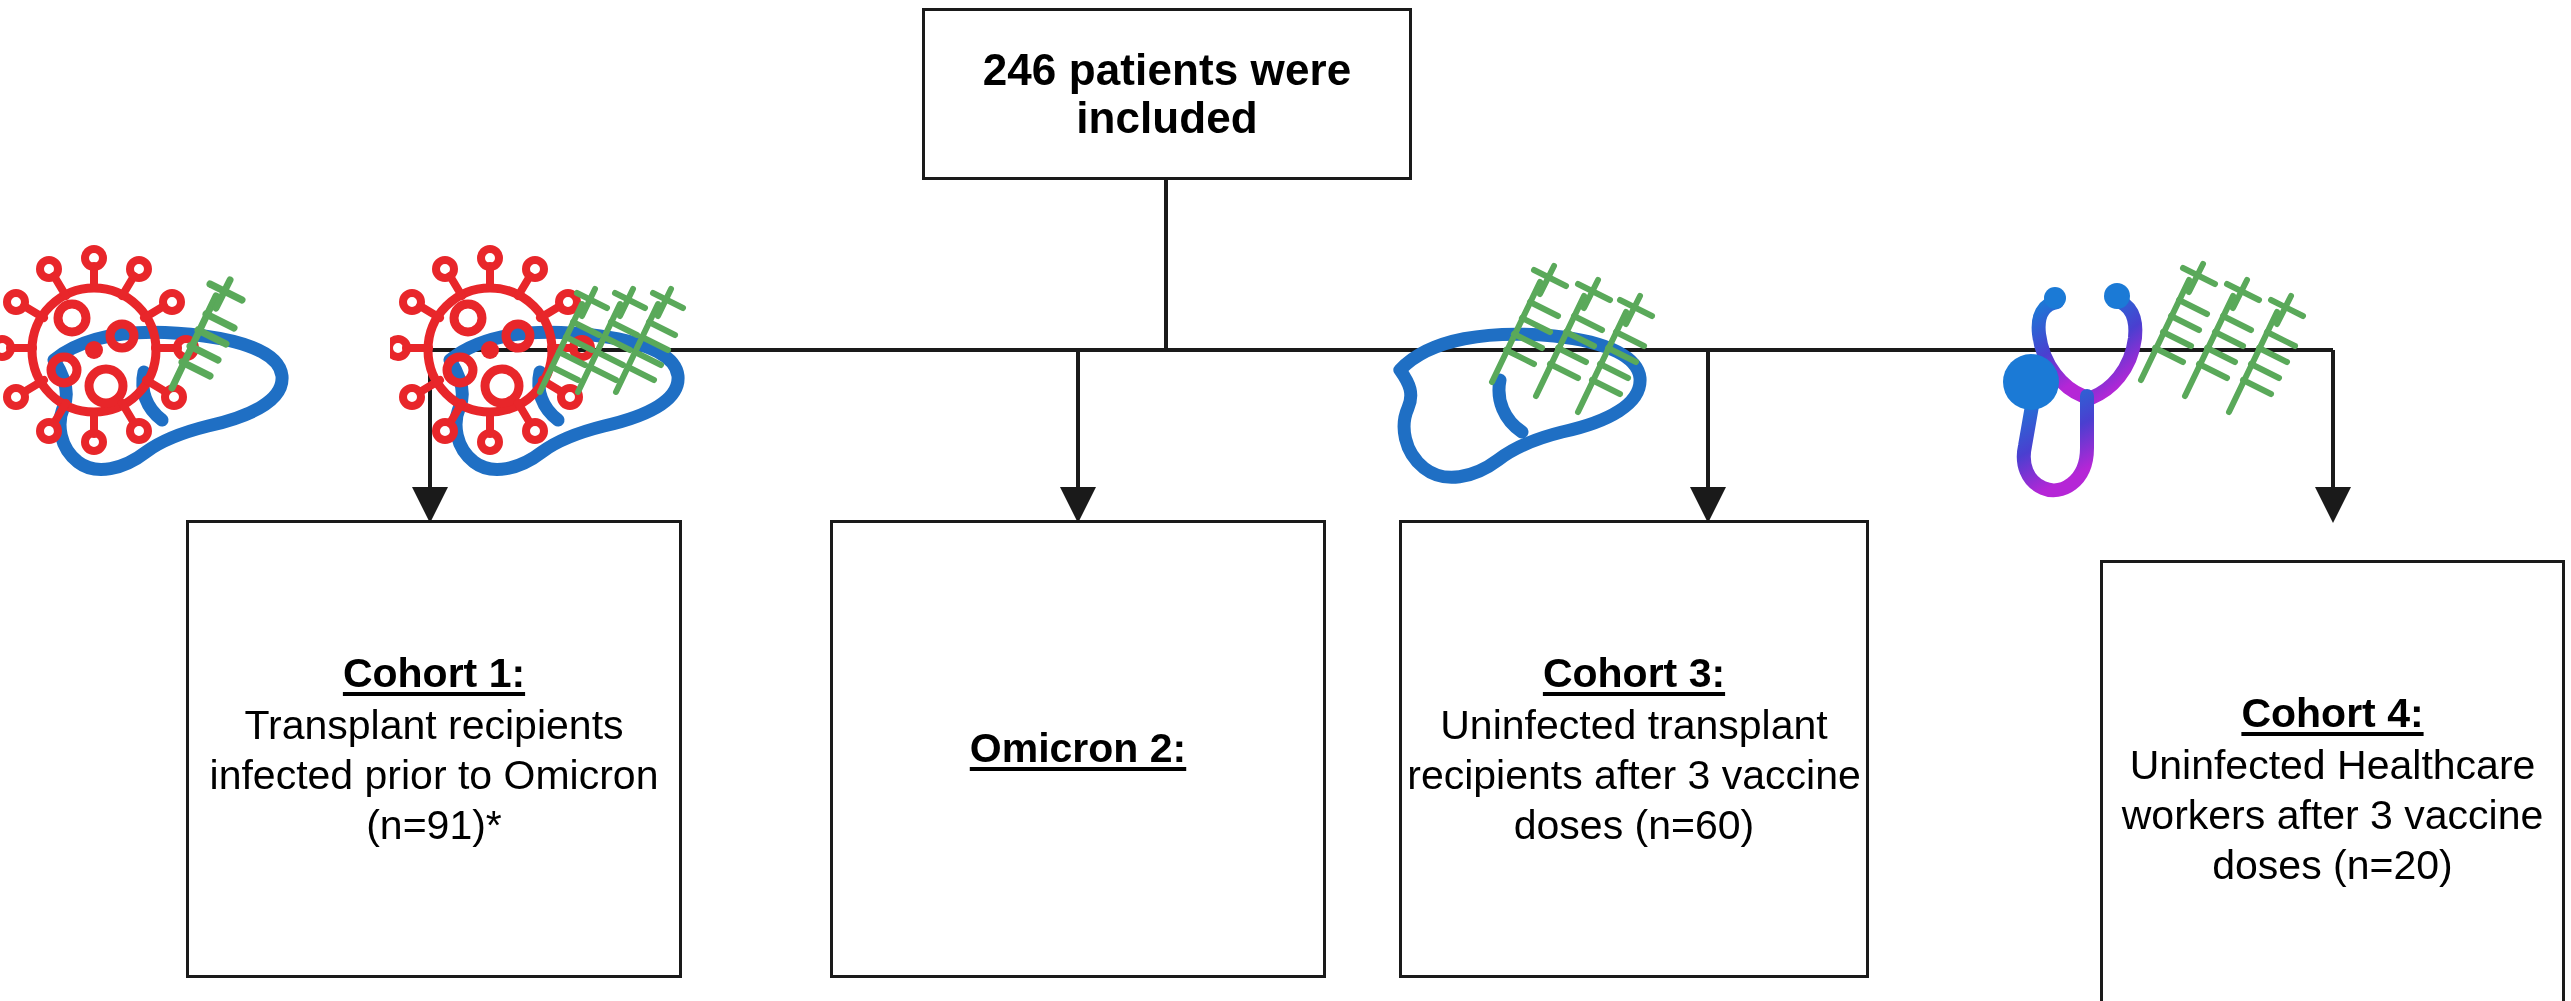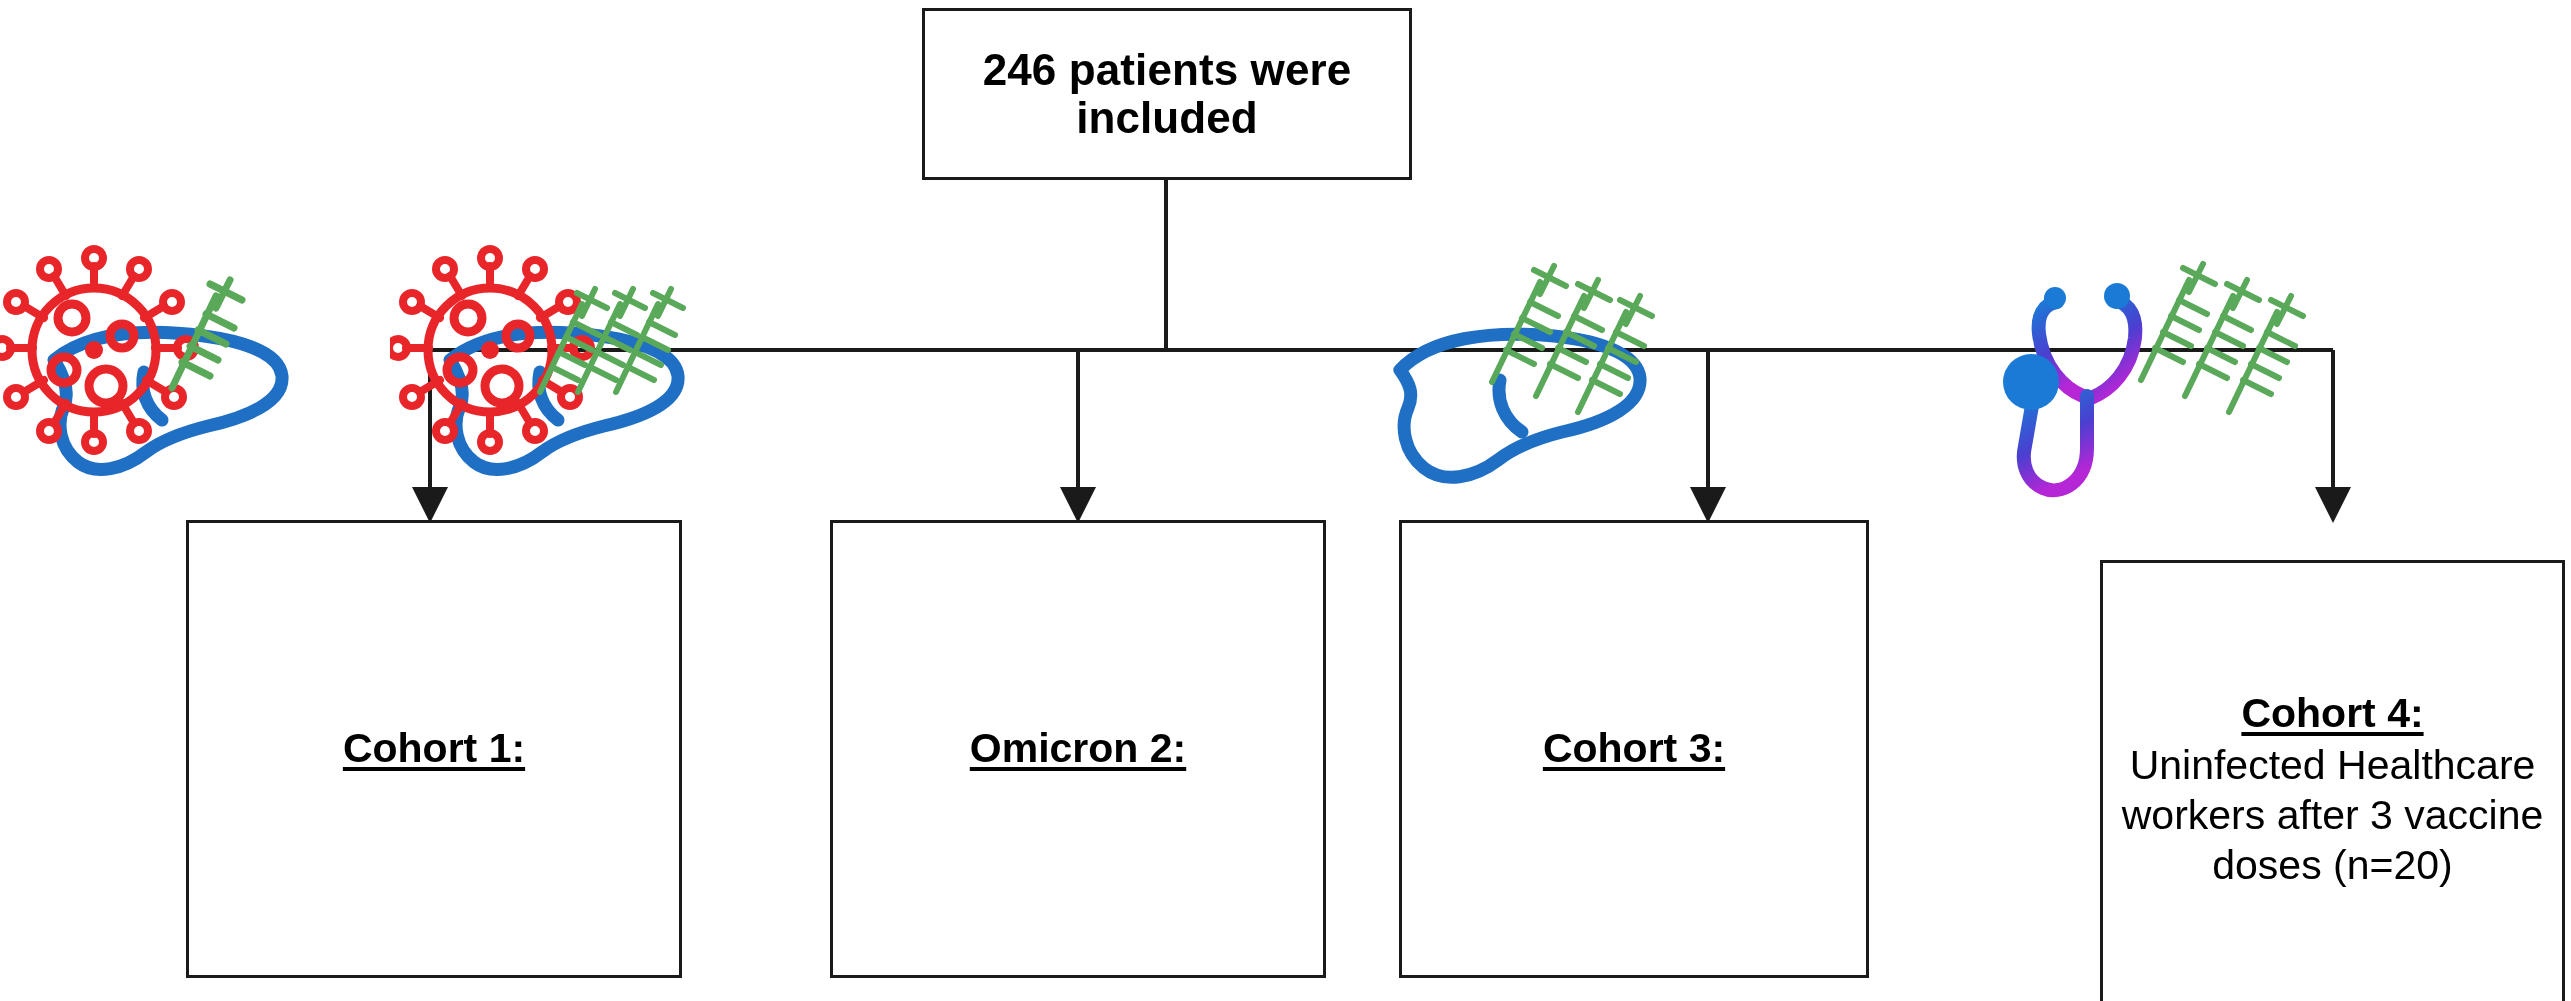--- a/index.html
+++ b/index.html
@@ -325,32 +325,34 @@
     </g>
   </svg>
 
   <div class="node-box" id="root-box">
     <span id="root-label">246 patients were included</span>
   </div>
 
   <div class="cohort-box" id="cohort-box-1">
     <div class="cohort-text">
       <span class="cohort-title">Cohort 1:</span>
+      <span class="cohort-desc">Transplant recipients infected prior to Omicron (n=91)*</span>
     </div>
   </div>
 
   <div class="cohort-box" id="cohort-box-2">
     <div class="cohort-text">
       <span class="cohort-title">Omicron 2:</span>
     </div>
   </div>
 
   <div class="cohort-box" id="cohort-box-3">
     <div class="cohort-text">
       <span class="cohort-title">Cohort 3:</span>
+      <span class="cohort-desc">Uninfected transplant recipients after 3 vaccine doses (n=60)</span>
     </div>
   </div>
 
   <div class="cohort-box" id="cohort-box-4">
     <div class="cohort-text">
       <span class="cohort-title">Cohort 4:</span>
       <span class="cohort-desc">Uninfected Healthcare workers after 3 vaccine doses (n=20)</span>
     </div>
   </div>
 

